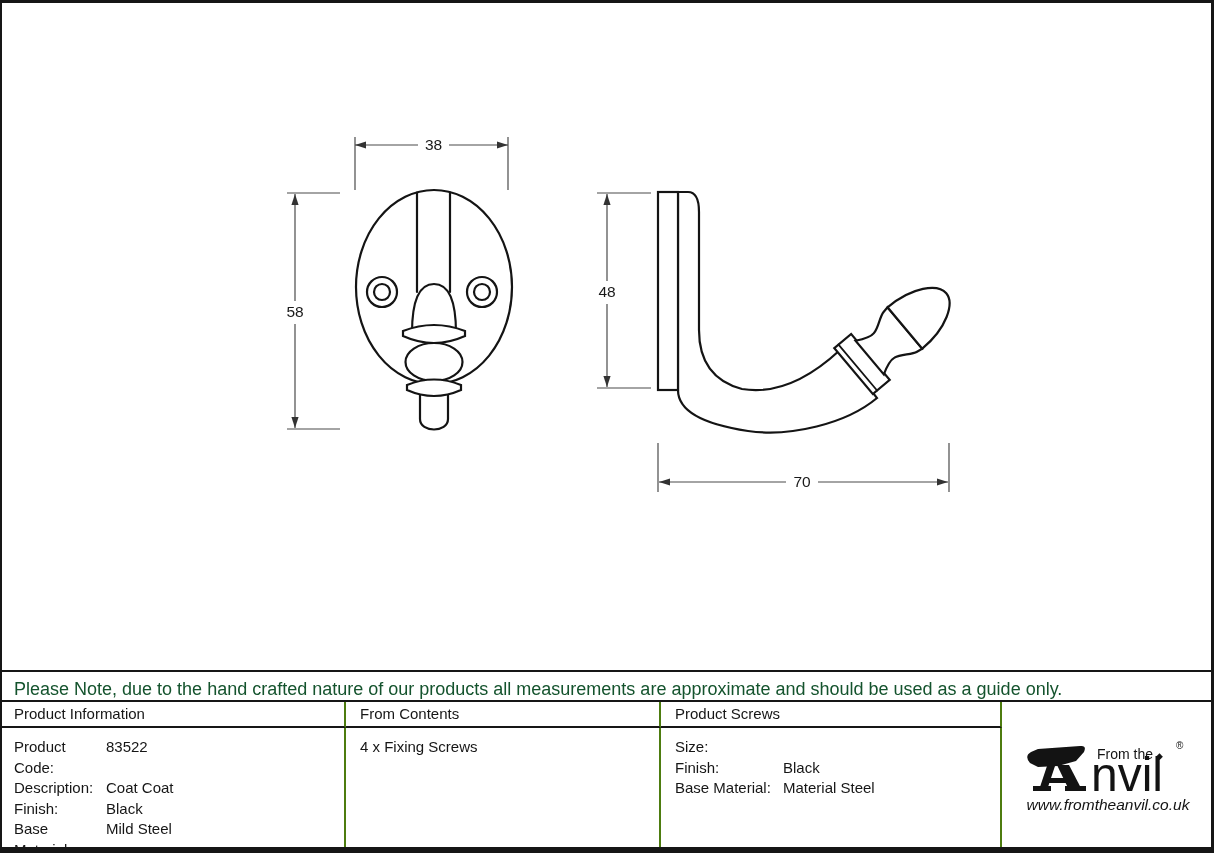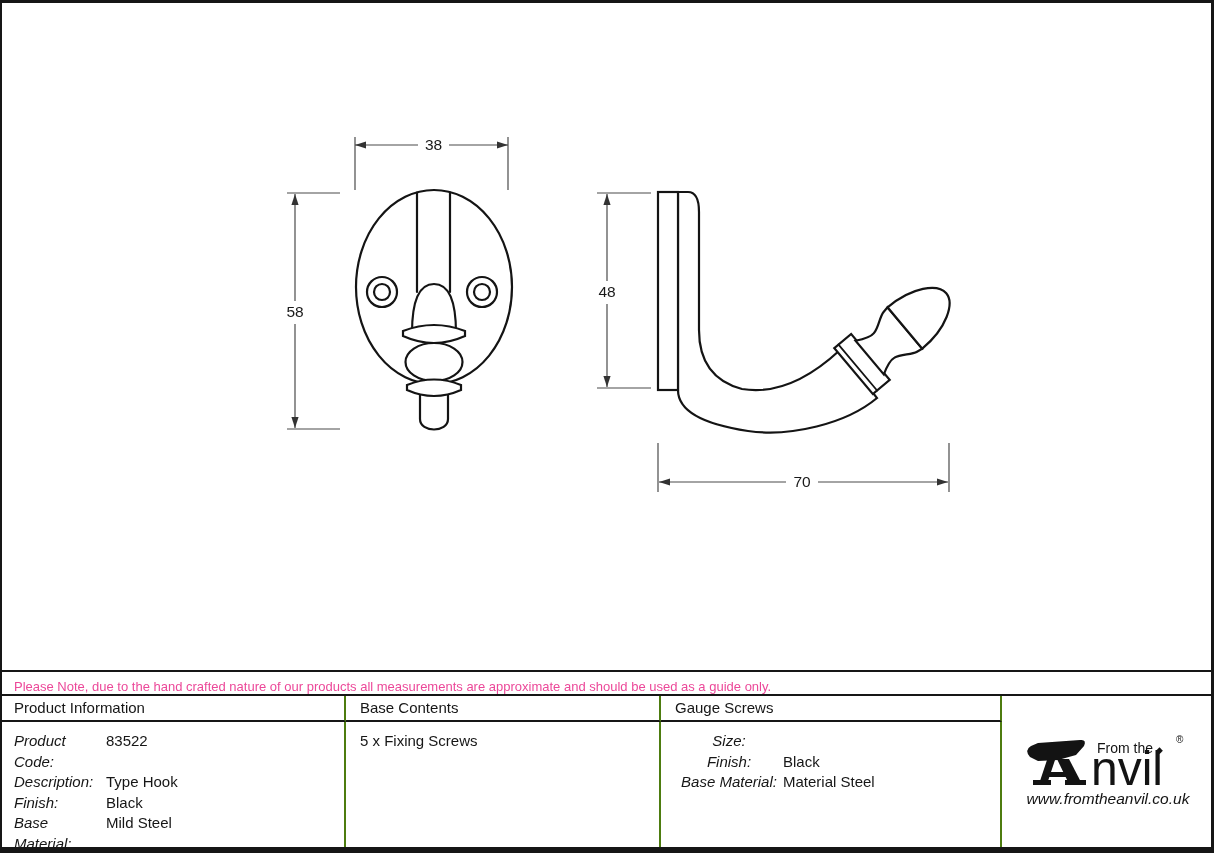--- a/index.html
+++ b/index.html
@@ -14,33 +14,33 @@
   svg text { font-family:"Liberation Sans", sans-serif; }
 
   .drawing-svg { position:absolute; left:0; top:0; }
 
   .bottom {
     position:absolute; left:0; right:0; top:670px; bottom:0;
     display:flex; flex-direction:column; border-top:2px solid #161616;
   }
   .note-bar {
     height:35px; box-sizing:border-box; border-bottom:2px solid #161616;
-    padding:7px 0 0 14px; font-size:13px; color:#ec4899;
+    padding:7px 0 0 14px; font-size:18px; color:#14532d;
   }
   .spec-grid {
     flex:1; display:grid;
     grid-template-columns:346px 315px 341px 1fr;
     grid-template-rows:26px 1fr;
   }
   .cell { box-sizing:border-box; border-right:2px solid #4d7c0f; overflow:hidden; }
   .hdr { border-bottom:2px solid #161616; font-size:15px; padding:3px 0 0 14px; }
   .bodycell { padding:9px 0 0 14px; font-size:15px; }
   .kv { display:flex; line-height:20.6px; }
-  .kv .k { flex:0 0 92px;font-style:italic; }
-  .kv.wide .k { flex:0 0 108px;text-align:center; }
+  .kv .k { flex:0 0 92px; }
+  .kv.wide .k { flex:0 0 108px; }
   .pc-line { line-height:20.6px; }
   .logo-cell {
     grid-column:4; grid-row:1 / span 2; border-right:none;
     display:flex; align-items:flex-start; justify-content:center;
   }
   .logo-box { margin-top:32px; }
 </style>
 </head>
 <body>
 
@@ -126,22 +126,22 @@
 
   <div class="bottom">
 
     <div class="note-bar">
       <span>Please Note, due to the hand crafted nature of our products all measurements are approximate and should be used as a guide only.</span>
     </div>
 
     <div class="spec-grid">
 
       <div class="cell hdr">Product Information</div>
-      <div class="cell hdr">Base Contents</div>
-      <div class="cell hdr">Gauge Screws</div>
+      <div class="cell hdr">From Contents</div>
+      <div class="cell hdr">Product Screws</div>
 
       <div class="cell logo-cell">
         <div class="logo-box">
           <svg width="180" height="88" viewBox="0 0 180 88">
             <g fill="#131313">
               <path d="M12,29 Q6,22 13,18 L20,15 L62,12 Q69,11 66,18 L58,27 L40,32 L20,33 Z"></path>
               <path d="M29,32 L37,32 L29,56 L21,56 Z"></path>
               <path d="M39,31 L51,31 L64,56 L51,56 Z"></path>
               <path d="M28,44 L55,44 L57,49 L26,49 Z"></path>
               <path d="M15,52 L33,52 L33,57 L15,57 Z"></path>
@@ -156,34 +156,34 @@
         </div>
       </div>
 
       <div class="cell bodycell">
         <div class="kv">
           <span class="k">Product Code:</span>
           <span class="v">83522</span>
         </div>
         <div class="kv">
           <span class="k">Description:</span>
-          <span class="v">Type Hook</span>
+          <span class="v">Coat Coat</span>
         </div>
         <div class="kv">
           <span class="k">Finish:</span>
           <span class="v">Black</span>
         </div>
         <div class="kv">
           <span class="k">Base Material:</span>
           <span class="v">Mild Steel</span>
         </div>
       </div>
 
       <div class="cell bodycell">
-        <div class="pc-line">5 x Fixing Screws</div>
+        <div class="pc-line">4 x Fixing Screws</div>
       </div>
 
       <div class="cell bodycell">
         <div class="kv wide">
           <span class="k">Size:</span>
         </div>
         <div class="kv wide">
           <span class="k">Finish:</span>
           <span class="v">Black</span>
         </div>

